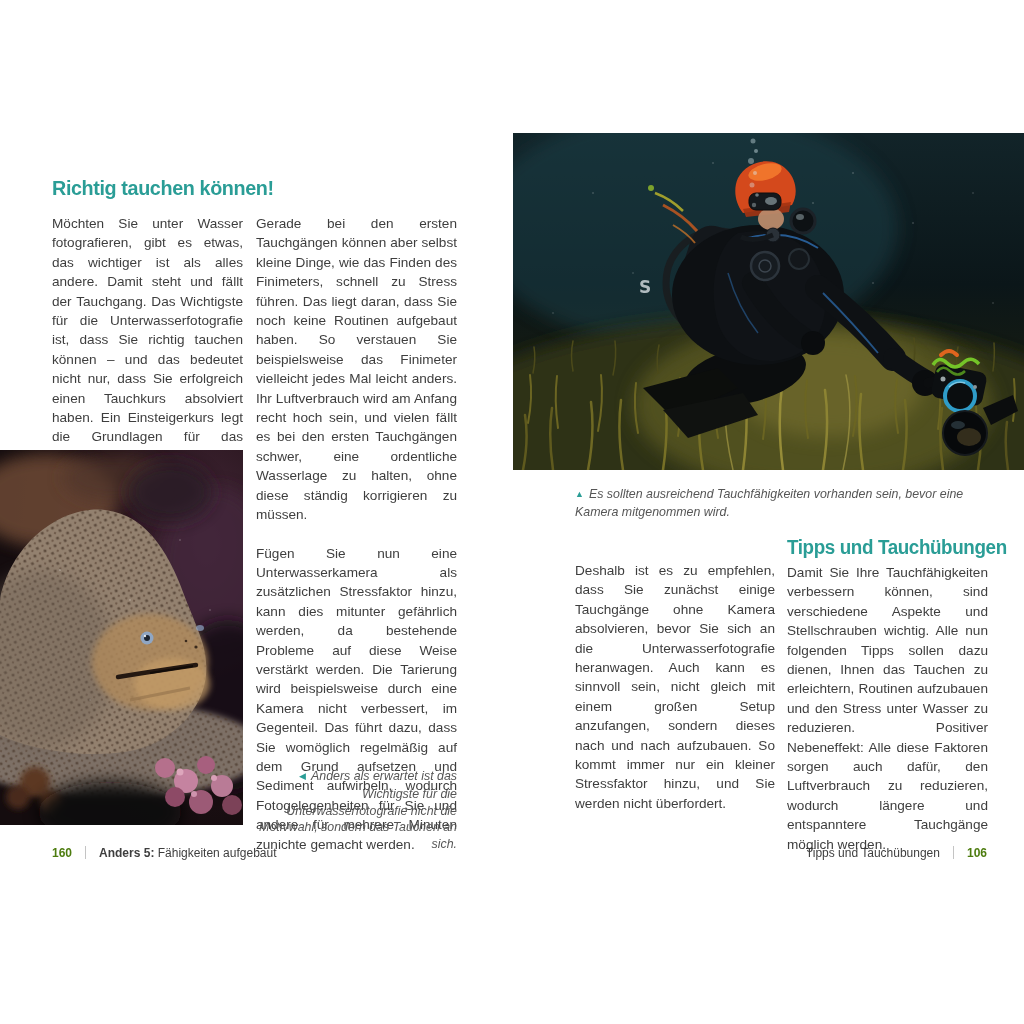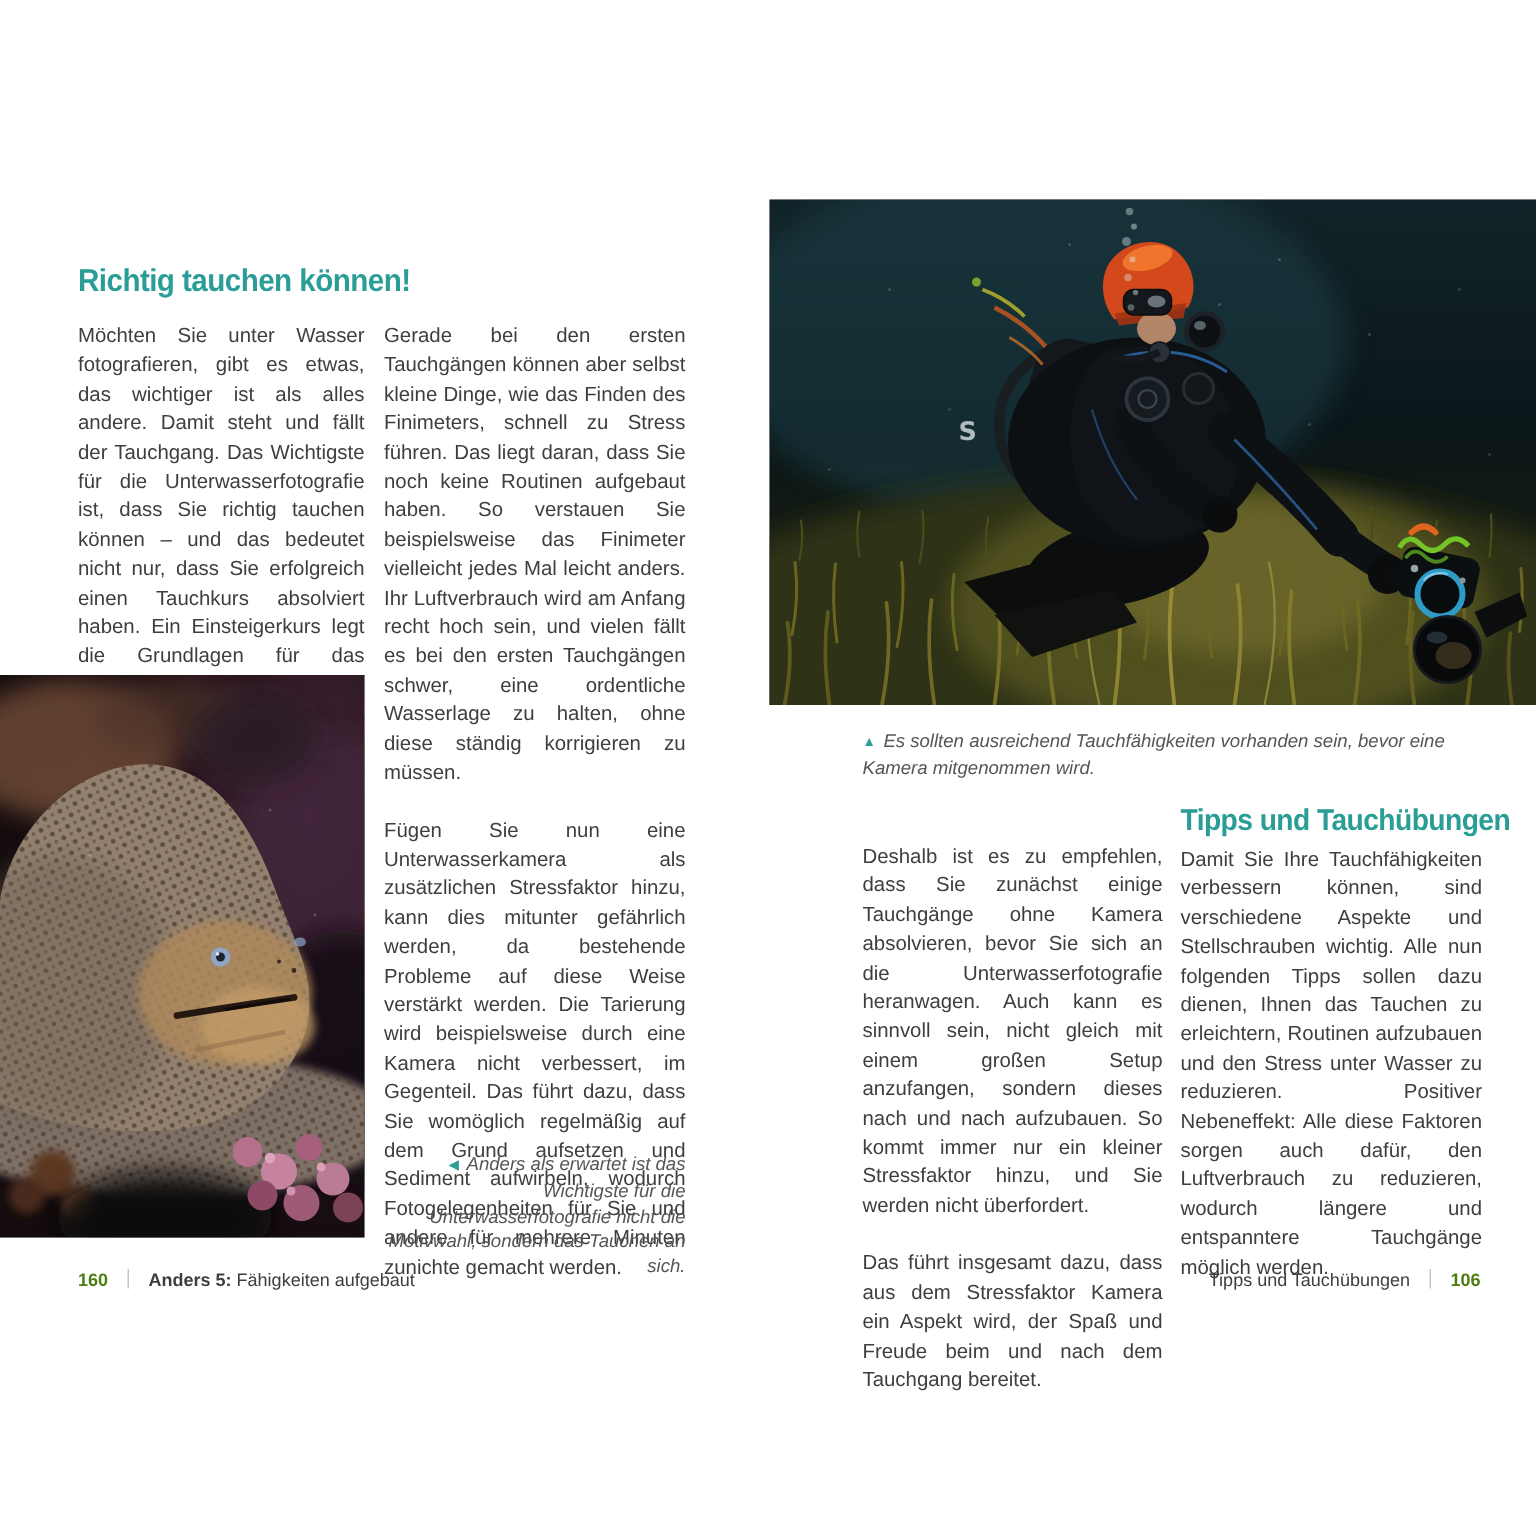--- a/index.html
+++ b/index.html
@@ -278,21 +278,20 @@
     </g>
   </svg>
 </div>
 
 <div class="abs caption" style="left:575px;top:486px;width:402px;">
   <span class="marker">▲</span><span>Es sollten ausreichend Tauchfähigkeiten vorhanden sein, bevor eine Kamera mitgenommen wird.</span>
 </div>
 
 <div class="abs body-text" style="left:575px;top:561px;width:200px;">
   <p>Deshalb ist es zu empfehlen, dass Sie zunächst einige Tauchgänge ohne Kamera absolvieren, bevor Sie sich an die Unterwasserfotografie heranwagen. Auch kann es sinnvoll sein, nicht gleich mit einem großen Setup anzufangen, sondern dieses nach und nach aufzubauen. So kommt immer nur ein kleiner Stressfaktor hinzu, und Sie werden nicht überfordert.</p>
-  <p>Das führt insgesamt dazu, dass aus dem Stressfaktor Kamera ein Aspekt wird, der Spaß und Freude beim und nach dem Tauchgang bereitet.</p>
 </div>
 
 <div class="abs" style="left:787px;top:536px;width:201px;">
   <div class="heading" style="font-size:20px;">Tipps und Tauchübungen</div>
   <div class="body-text" style="margin-top:4px;">
     <p>Damit Sie Ihre Tauchfähigkeiten verbessern können, sind verschiedene Aspekte und Stellschrauben wichtig. Alle nun folgenden Tipps sollen dazu dienen, Ihnen das Tauchen zu erleichtern, Routinen aufzubauen und den Stress unter Wasser zu reduzieren. Positiver Nebeneffekt: Alle diese Faktoren sorgen auch dafür, den Luftverbrauch zu reduzieren, wodurch längere und entspanntere Tauchgänge möglich werden.</p>
   </div>
 </div>
 
 <div class="abs footer" style="left:575px;top:846px;width:412px;text-align:right;">

